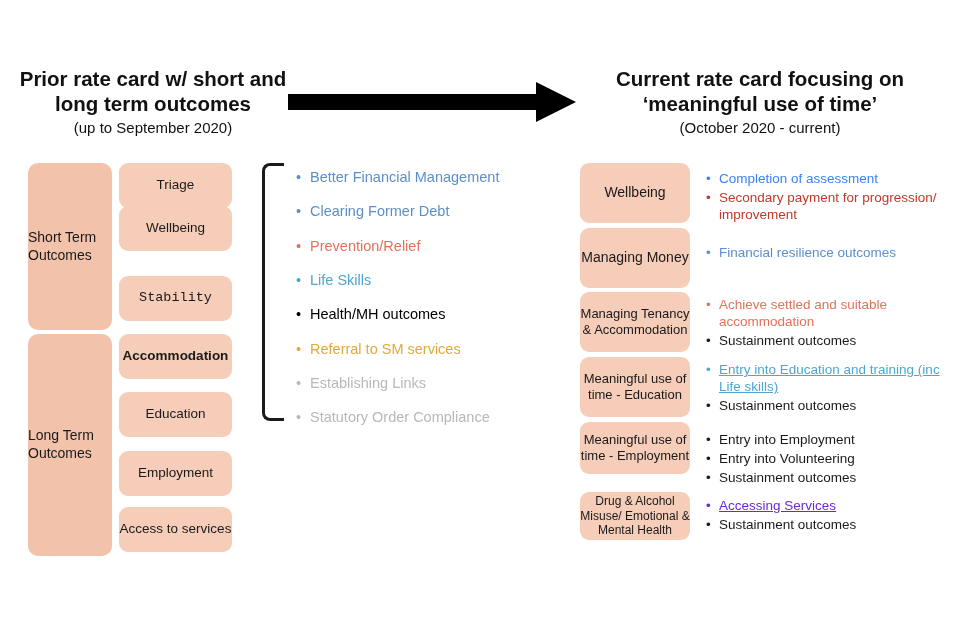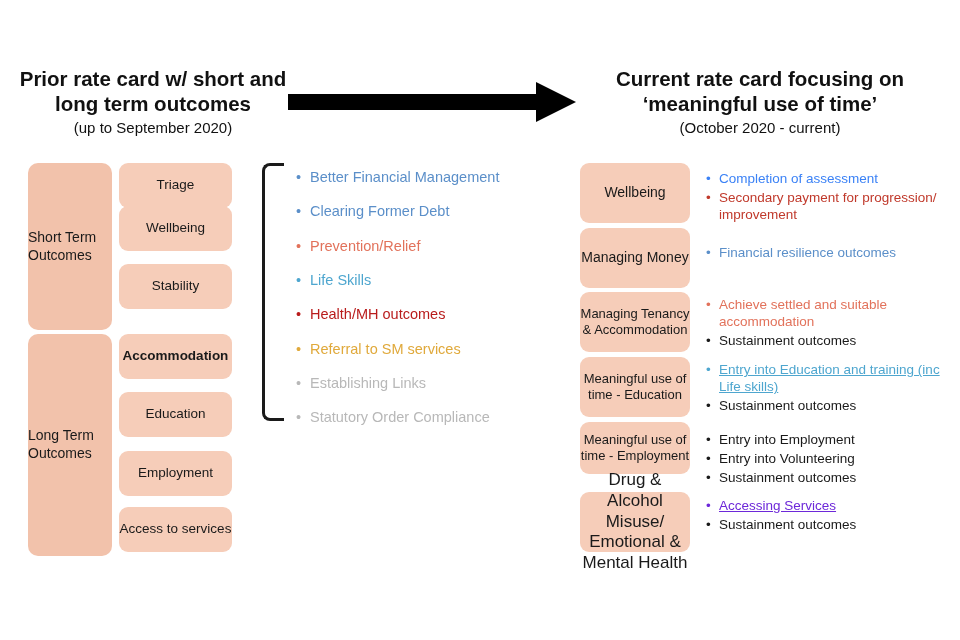--- a/index.html
+++ b/index.html
@@ -229,21 +229,21 @@
   <div class="group-box" id="group-long">
     <span>Long Term Outcomes</span>
   </div>
 
   <div class="item-box" style="top:163px;">
     <span>Triage</span>
   </div>
   <div class="item-box" style="top:206px;">
     <span>Wellbeing</span>
   </div>
-  <div class="item-box" style="top:264px;">
+  <div class="item-box" style="top:276px;font-family:Liberation Mono, monospace;">
     <span>Stability</span>
   </div>
 
   <div class="item-box" style="top:334px;font-weight:bold;">
     <span>Accommodation</span>
   </div>
   <div class="item-box" style="top:392px;">
     <span>Education</span>
   </div>
   <div class="item-box" style="top:451px;">
@@ -253,42 +253,42 @@
     <span>Access to services</span>
   </div>
 
   <div class="bracket"></div>
 
   <ul class="bullet-list" id="prior-outcomes">
     <li style="color: rgb(91, 143, 201);"><span>Better Financial Management</span></li>
     <li style="color: rgb(91, 143, 201);"><span>Clearing Former Debt</span></li>
     <li style="color: rgb(226, 114, 91);"><span>Prevention/Relief</span></li>
     <li style="color: rgb(78, 166, 207);"><span>Life Skills</span></li>
-    <li style="color: #b91c1c;"><span>Health/MH outcomes</span></li>
+    <li style="color: #000000;"><span>Health/MH outcomes</span></li>
     <li style="color: rgb(224, 169, 59);"><span>Referral to SM services</span></li>
     <li style="color: rgb(184, 184, 184);"><span>Establishing Links</span></li>
     <li style="color: rgb(184, 184, 184);"><span>Statutory Order Compliance</span></li>
   </ul>
 
   <div class="right-box" style="top:163px;height:60px;font-size:14px;">
     <span>Wellbeing</span>
   </div>
   <div class="right-box" style="top:228px;height:60px;font-size:14px;">
     <span>Managing Money</span>
   </div>
   <div class="right-box" style="top:292px;height:60px;font-size:13px;">
     <span>Managing Tenancy &amp; Accommodation</span>
   </div>
   <div class="right-box" style="top:357px;height:60px;font-size:13px;">
     <span>Meaningful use of time - Education</span>
   </div>
   <div class="right-box" style="top:422px;height:52px;font-size:13px;">
     <span>Meaningful use of time - Employment</span>
   </div>
-  <div class="right-box" style="top:492px;height:60px;font-size:17px;">
+  <div class="right-box" style="top:492px;height:48px;font-size:12px;">
     <span>Drug &amp; Alcohol Misuse/ Emotional &amp; Mental Health</span>
   </div>
 
   <ul class="right-notes" style="top:170px;">
     <li style="color: #3b82f6;"><span>Completion of assessment</span></li>
     <li style="color: rgb(192, 57, 43);"><span>Secondary payment for progression/ improvement</span></li>
   </ul>
 
   <ul class="right-notes" style="top:244px;">
     <li style="color: rgb(91, 143, 201);"><span>Financial resilience outcomes</span></li>

